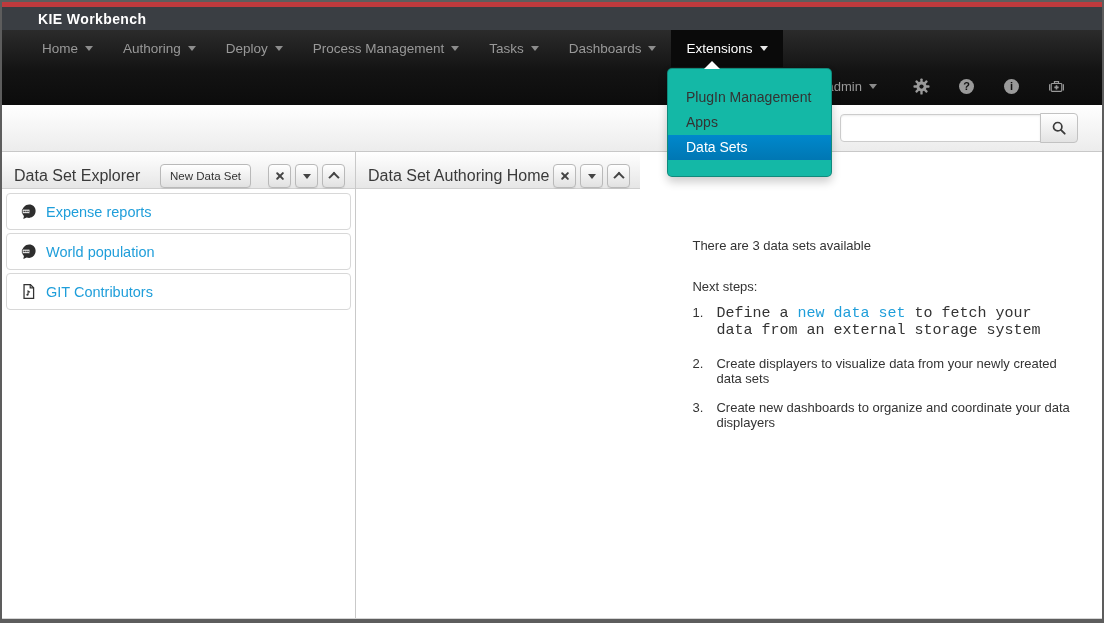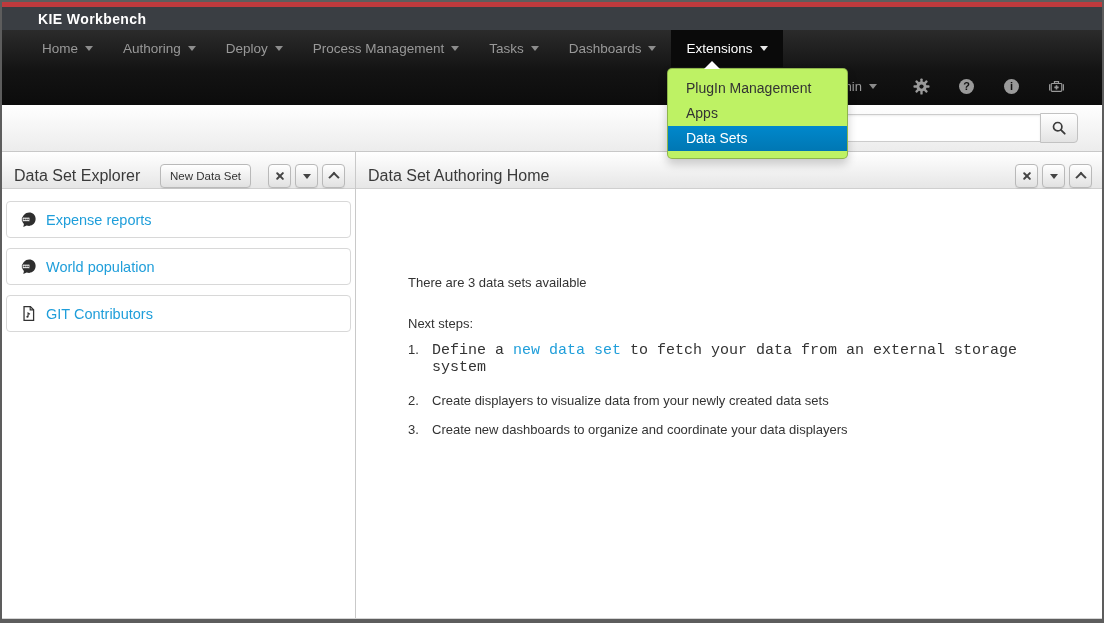--- a/index.html
+++ b/index.html
@@ -37,61 +37,61 @@
   .search-group { display:flex; align-items:center; }
   .search-input { width:201px; height:28px; border:1px solid #ccc; border-radius:4px 0 0 4px; background:#fff;
                   box-shadow:inset 0 1px 2px rgba(0,0,0,.08); padding:0 8px; font-size:13px; outline:none; }
   .search-btn { width:38px; height:30px; margin-left:-1px; border:1px solid #c2c2c2; border-radius:0 4px 4px 0;
                 background:linear-gradient(180deg,#ffffff,#e3e3e3); cursor:pointer;
                 display:flex; align-items:center; justify-content:center; }
 
   
   .main { display:flex; height:467px; border-bottom:1px solid #d5d5d5; background:#fff; }
   .panel-left { width:354px; border-right:1px solid #c9c9c9; display:flex; flex-direction:column; }
-  .panel-right { flex:1; display:flex; flex-direction:column; }
+  .panel-right { flex:1; display:flex; flex-direction:row; }
   .panel-header { height:37px; flex:none; background:linear-gradient(180deg,#ffffff,#e6e6e6);
                   border-bottom:1px solid #cfcfcf; display:flex; align-items:center; padding:12px 10px 0 12px; }
   .panel-title { font-size:16px; color:#3a3a3a; }
   .header-actions { margin-left:auto; display:flex; align-items:center; }
   .btn-sm { height:24px; border:1px solid #b9b9b9; border-radius:4px; background:linear-gradient(180deg,#ffffff,#e1e1e1);
             color:#333; font-size:11.5px; font-family:inherit; cursor:pointer; box-shadow:0 1px 1px rgba(0,0,0,.06); }
   .new-btn { padding:0 9px; margin-right:13px; }
   .mini-btn { width:23px; margin-left:4px; display:flex; align-items:center; justify-content:center; position:relative; }
   .x-icon { position:relative; width:9px; height:9px; display:inline-block; }
   .x-icon::before, .x-icon::after { content:""; position:absolute; left:3.5px; top:-0.5px; width:2.2px; height:10px;
             background:#444; border-radius:1px; }
   .x-icon::before { transform:rotate(45deg); } .x-icon::after { transform:rotate(-45deg); }
   .tri-down { width:0; height:0; border-left:4px solid transparent; border-right:4px solid transparent;
               border-top:5px solid #444; display:inline-block; }
   .chev-up { width:8px; height:8px; border-top:2.2px solid #444; border-left:2.2px solid #444;
              transform:rotate(45deg) translate(1px,1px); display:inline-block; }
 
   
   .list { padding:2px; }
-  .ds-card { height:37px; margin:10px 2px 3px 2px; border:1px solid #d8d8d8; border-radius:4px; background:#fff;
+  .ds-card { height:37px; margin:2px 2px 3px 2px; border:1px solid #d8d8d8; border-radius:4px; background:#fff;
              display:flex; align-items:center; padding-left:13px; gap:9px; cursor:pointer; }
   .ds-label { font-size:14.5px; }
 
   
   .content { padding:47px 30px 0 52px; color:#333; }
   .summary { font-size:13px;margin-top:39px; }
   .next-steps { font-size:13px; margin-top:26px; }
   .steps { margin-top:8px; }
   .step { display:flex; align-items:baseline; }
   .step-num { width:24px; flex:none; font-size:13px; }
   .step:nth-child(1) { margin-top:11px; } .step:nth-child(1) .step-text { font-size:15px;font-family:Liberation Mono, monospace; }
   .step:nth-child(2) { margin-top:17px; } .step:nth-child(3) { margin-top:14px; }
   .step-text { font-size:13px; }
 
   a.link { text-decoration:none; cursor:pointer; }
 
   
-  .dropdown { position:absolute; left:665px; top:66px; width:181px; background:#bef264; z-index:50;
+  .dropdown { position:absolute; left:665px; top:66px; width:165px; background:#14b8a6; z-index:50;
               border:1px solid rgba(0,0,0,.25); border-radius:5px; box-shadow:0 5px 10px rgba(0,0,0,.2);
-              padding:7px 0; }
+              padding:16px 0; }
   .dropdown::before { content:""; position:absolute; top:-8px; left:36px; width:0; height:0;
               border-left:8px solid transparent; border-right:8px solid transparent; border-bottom:8px solid #fff; }
   .dd-item { display:block; padding:4px 10px 4px 18px; font-size:14px; color:#333; line-height:17px; cursor:pointer; }
   .dd-item.active { background:linear-gradient(180deg,#0088cc,#0077b3); color:#fff; }
 </style>
 </head>
 <body>
 
 <div class="window">
 

